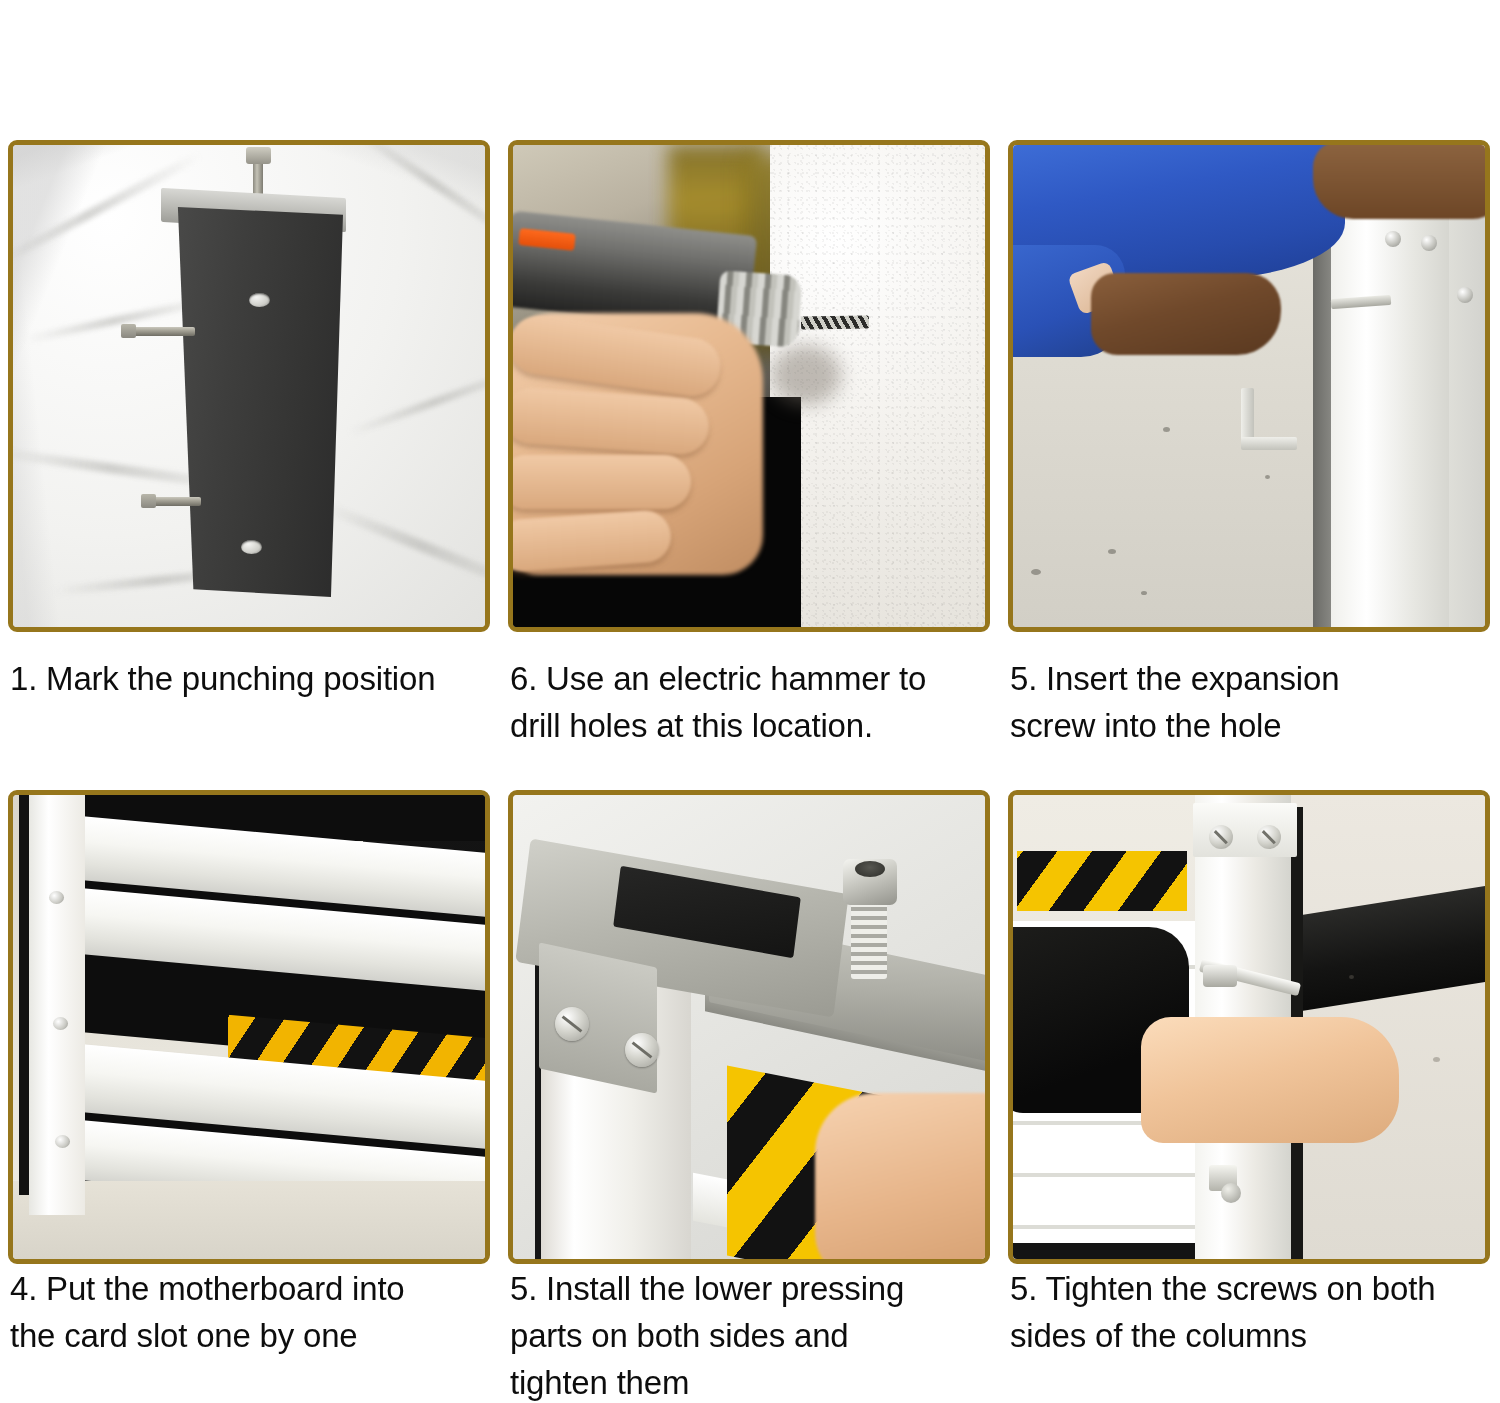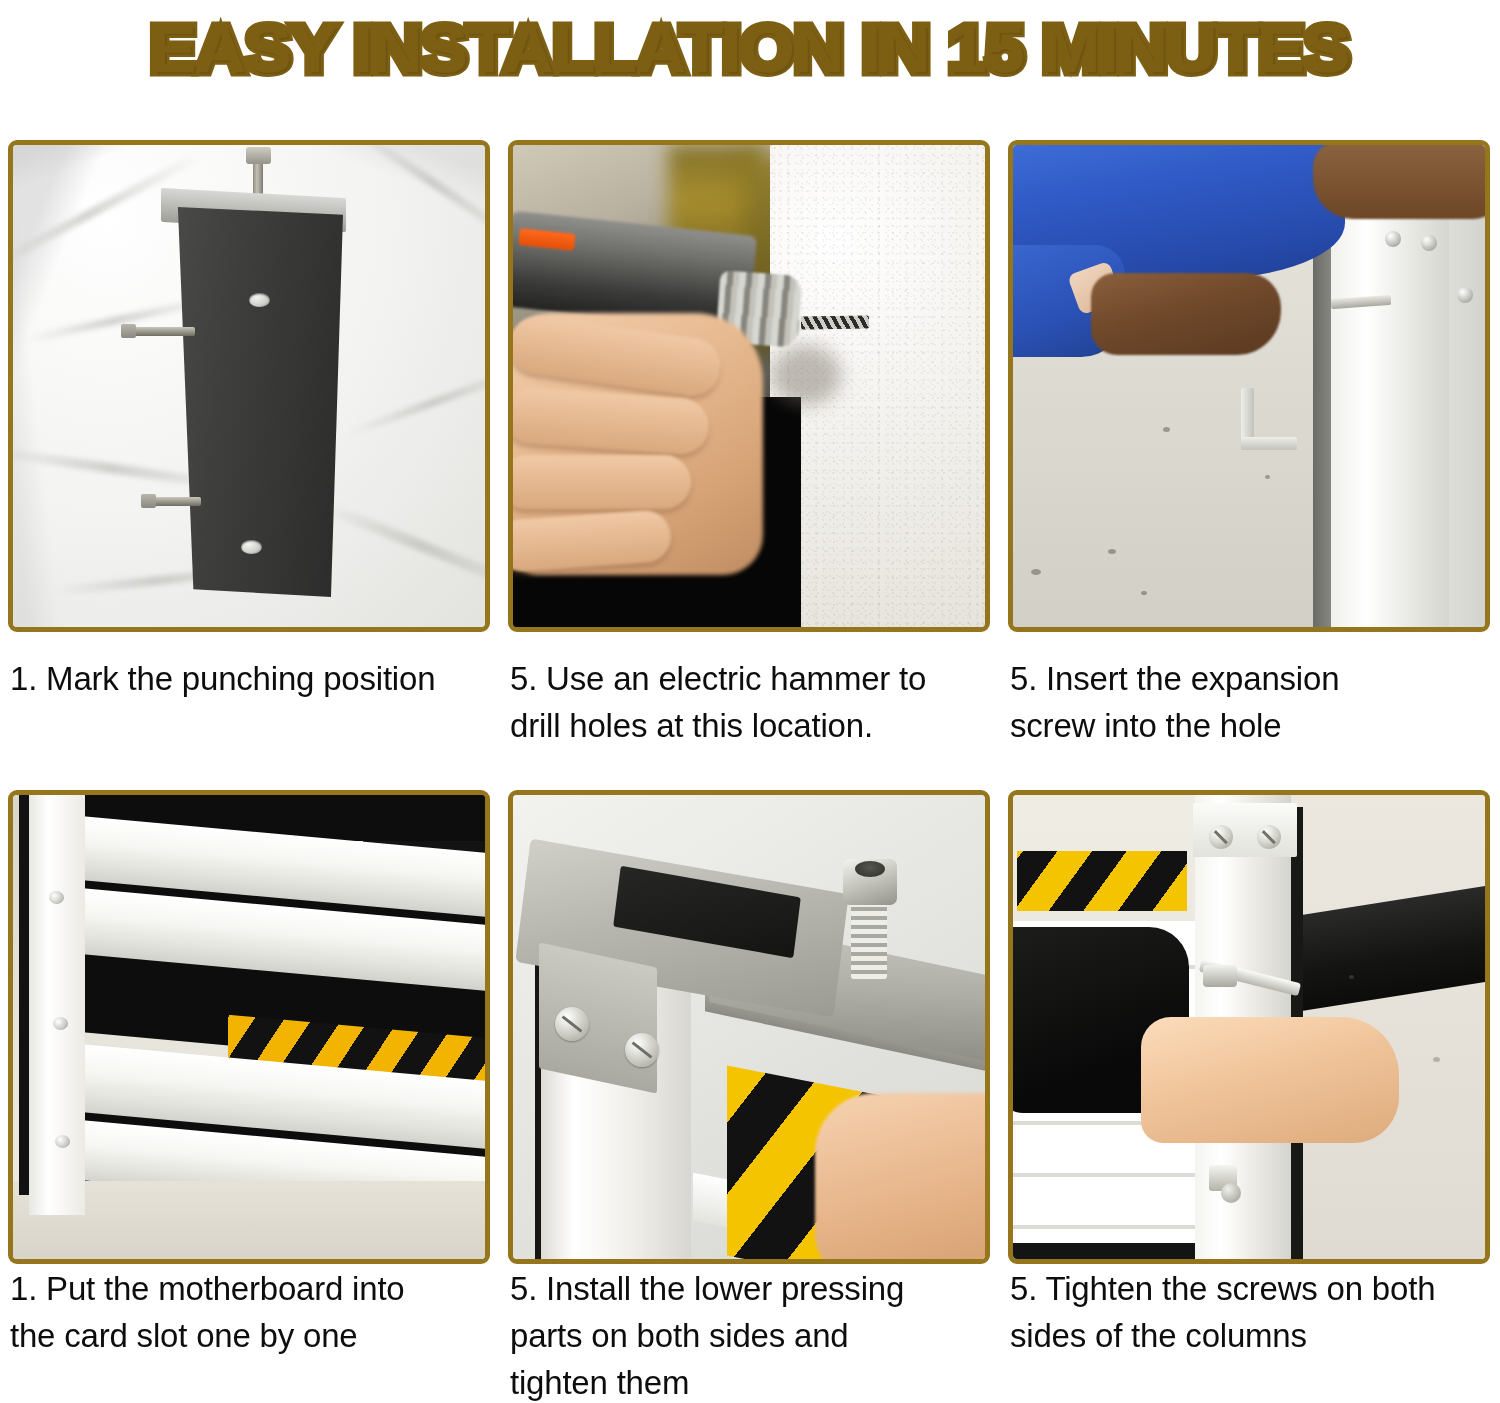--- a/index.html
+++ b/index.html
@@ -571,23 +571,20 @@
     border-radius: 50%;
     background: radial-gradient(circle at 35% 30%,#efefe9 0%,#9a9a93 100%);
   }
   .s6-speck { position: absolute; border-radius: 50%; background: rgba(110,105,95,0.4); }
 </style>
 </head>
 <body>
 
 <div id="page">
 
-  <div class="title-bar">
-    <div class="title-text">EASY INSTALLATION IN 15 MINUTES</div>
-  </div>
 
   <div class="grid">
 
     <div class="cell-photo">
       <div class="photo-frame">
         <div class="scene">
           <div class="s1-bg"></div>
           <div class="s1-wrinkle" style="left:-30px; top:60px;  width:230px; height:9px;  transform:rotate(-28deg);"></div>
           <div class="s1-wrinkle" style="left:10px;  top:170px; width:200px; height:8px;  transform:rotate(-12deg);"></div>
           <div class="s1-wrinkle" style="left:-20px; top:320px; width:260px; height:10px; transform:rotate(8deg);"></div>
@@ -660,21 +657,21 @@
           <div class="s3-allen"></div>
           <div class="s3-allen2"></div>
         </div>
       </div>
     </div>
 
     <div class="cell-cap">
       <div class="caption">1. Mark the punching position</div>
     </div>
     <div class="cell-cap">
-      <div class="caption">5. Use an electric hammer to
+      <div class="caption">6. Use an electric hammer to
 drill holes at this location.</div>
     </div>
     <div class="cell-cap">
       <div class="caption">5. Insert the expansion
 screw into the hole</div>
     </div>
 
     <div class="cell-photo row2">
       <div class="photo-frame">
         <div class="scene">
@@ -746,21 +743,21 @@
           <div class="s6-lowscrew2"></div>
           <div class="s6-sleeve6"></div>
           <div class="s6-hand6"></div>
           <div class="s6-wrench"></div>
           <div class="s6-wrench-head"></div>
         </div>
       </div>
     </div>
 
     <div class="cell-cap">
-      <div class="caption">1. Put the motherboard into
+      <div class="caption">4. Put the motherboard into
 the card slot one by one</div>
     </div>
     <div class="cell-cap">
       <div class="caption">5. Install the lower pressing
 parts on both sides and
 tighten them</div>
     </div>
     <div class="cell-cap">
       <div class="caption">5. Tighten the screws on both
 sides of the columns</div>

